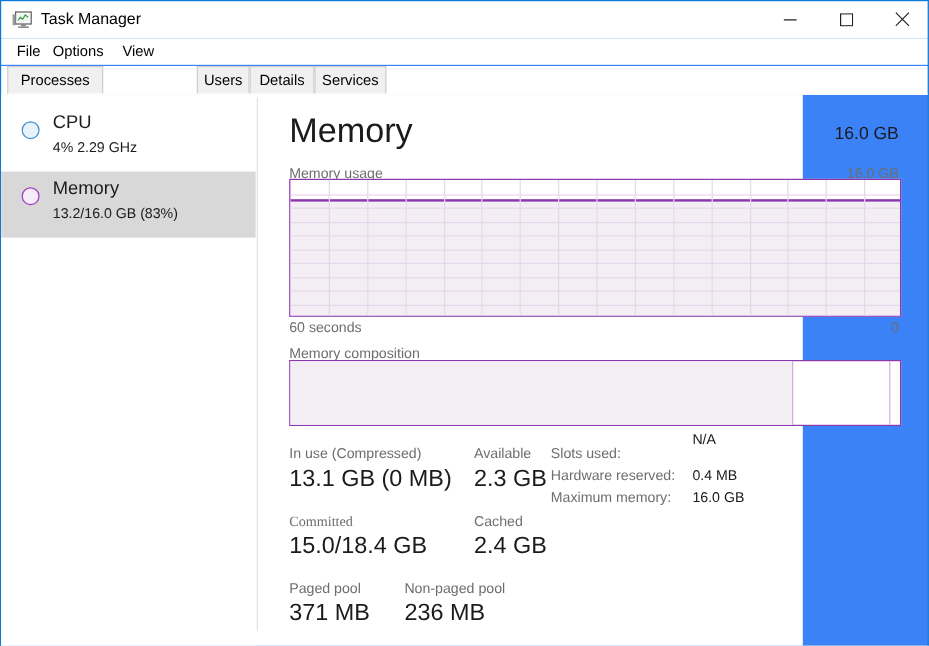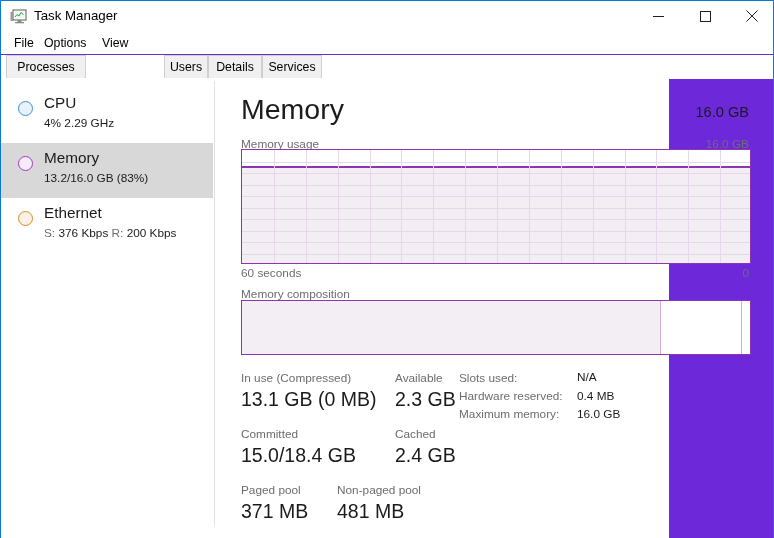--- a/index.html
+++ b/index.html
@@ -12,21 +12,21 @@
     background: #ffffff;
     font-family: "Liberation Sans", sans-serif;
     overflow: hidden;
     -webkit-font-smoothing: antialiased;
   }
   #window {
     position: absolute;
     left: 0; top: 0;
     width: 774px;
     height: 538px;
-    background: #6d28d9;
+    background: #3b82f6;
     border-top: 1px solid #0a7ad6;
     border-left: 1px solid #0a7ad6;
     border-right: 1px solid #0a7ad6;
     box-sizing: border-box;
   }
 
   
   #titlebar {
     position: absolute;
     left: 0; top: 0;
@@ -357,25 +357,20 @@
         <span class="side-title">CPU</span>
         <span class="side-sub">4% 2.29 GHz</span>
       </div>
 
       <div class="side-item selected" id="side-memory">
         <span class="side-dot" style="border: 1.6px solid rgb(160, 60, 196); background: rgb(246, 236, 249);"></span>
         <span class="side-title">Memory</span>
         <span class="side-sub">13.2/16.0 GB (83%)</span>
       </div>
 
-      <div class="side-item" id="side-ethernet">
-        <span class="side-dot" style="border: 1.6px solid rgb(217, 139, 43); background: rgb(251, 241, 228);"></span>
-        <span class="side-title">Ethernet</span>
-        <span class="side-sub" id="eth-sub"><span class="dim">S:</span><span> 376 Kbps </span><span class="dim">R:</span><span> 200 Kbps</span></span>
-      </div>
 
     </div>
     <div id="sidebar-divider"></div>
 
     <div id="main">
 
       <div id="page-title">Memory</div>
       <div id="page-total">16.0 GB</div>
 
       <div class="cap-left" id="usage-label">Memory usage</div>
@@ -416,32 +411,32 @@
 
       <div id="comp-bar">
         <div id="comp-inuse" style="width: 417.576px; background: rgb(243, 238, 244);"></div>
       <div class="comp-sep" style="left: 418px;"></div>
           <div class="comp-sep" style="left: 499px;"></div>
         </div>
 
       <div id="stats">
           <div class="stat-label" style="left: 26px; top: 292px;">In use (Compressed)</div>
           <div class="stat-value" style="left: 26px; top: 309px;">13.1 GB (0 MB)</div>
-          <div class="stat-label" style="left: 26px; top: 348px;">Committed</div>
+          <div class="stat-label" style="left: 26px; top: 348px; font-family: Liberation Serif, serif;">Committed</div>
           <div class="stat-value" style="left: 26px; top: 365px;">15.0/18.4 GB</div>
           <div class="stat-label" style="left: 26px; top: 404px;">Paged pool</div>
           <div class="stat-value" style="left: 26px; top: 421px;">371 MB</div>
           <div class="stat-label" style="left: 180px; top: 292px;">Available</div>
           <div class="stat-value" style="left: 180px; top: 309px;">2.3 GB</div>
           <div class="stat-label" style="left: 180px; top: 348px;">Cached</div>
           <div class="stat-value" style="left: 180px; top: 365px;">2.4 GB</div>
           <div class="stat-label" style="left: 122px; top: 404px;">Non-paged pool</div>
-          <div class="stat-value" style="left: 122px; top: 421px;">481 MB</div>
+          <div class="stat-value" style="left: 122px; top: 421px;">236 MB</div>
           <div class="rt-label" style="left: 244px; top: 292px;">Slots used:</div>
-          <div class="rt-value" style="left: 362px; top: 291px; text-align: right;">N/A</div>
+          <div class="rt-value" style="left: 362px; top: 280px; text-align: right;">N/A</div>
           <div class="rt-label" style="left: 244px; top: 310px;">Hardware reserved:</div>
           <div class="rt-value" style="left: 362px; top: 310px;">0.4 MB</div>
           <div class="rt-label" style="left: 244px; top: 328px;">Maximum memory:</div>
           <div class="rt-value" style="left: 362px; top: 328px;">16.0 GB</div>
         </div>
 
     </div>
   </div>
 </div>
 

